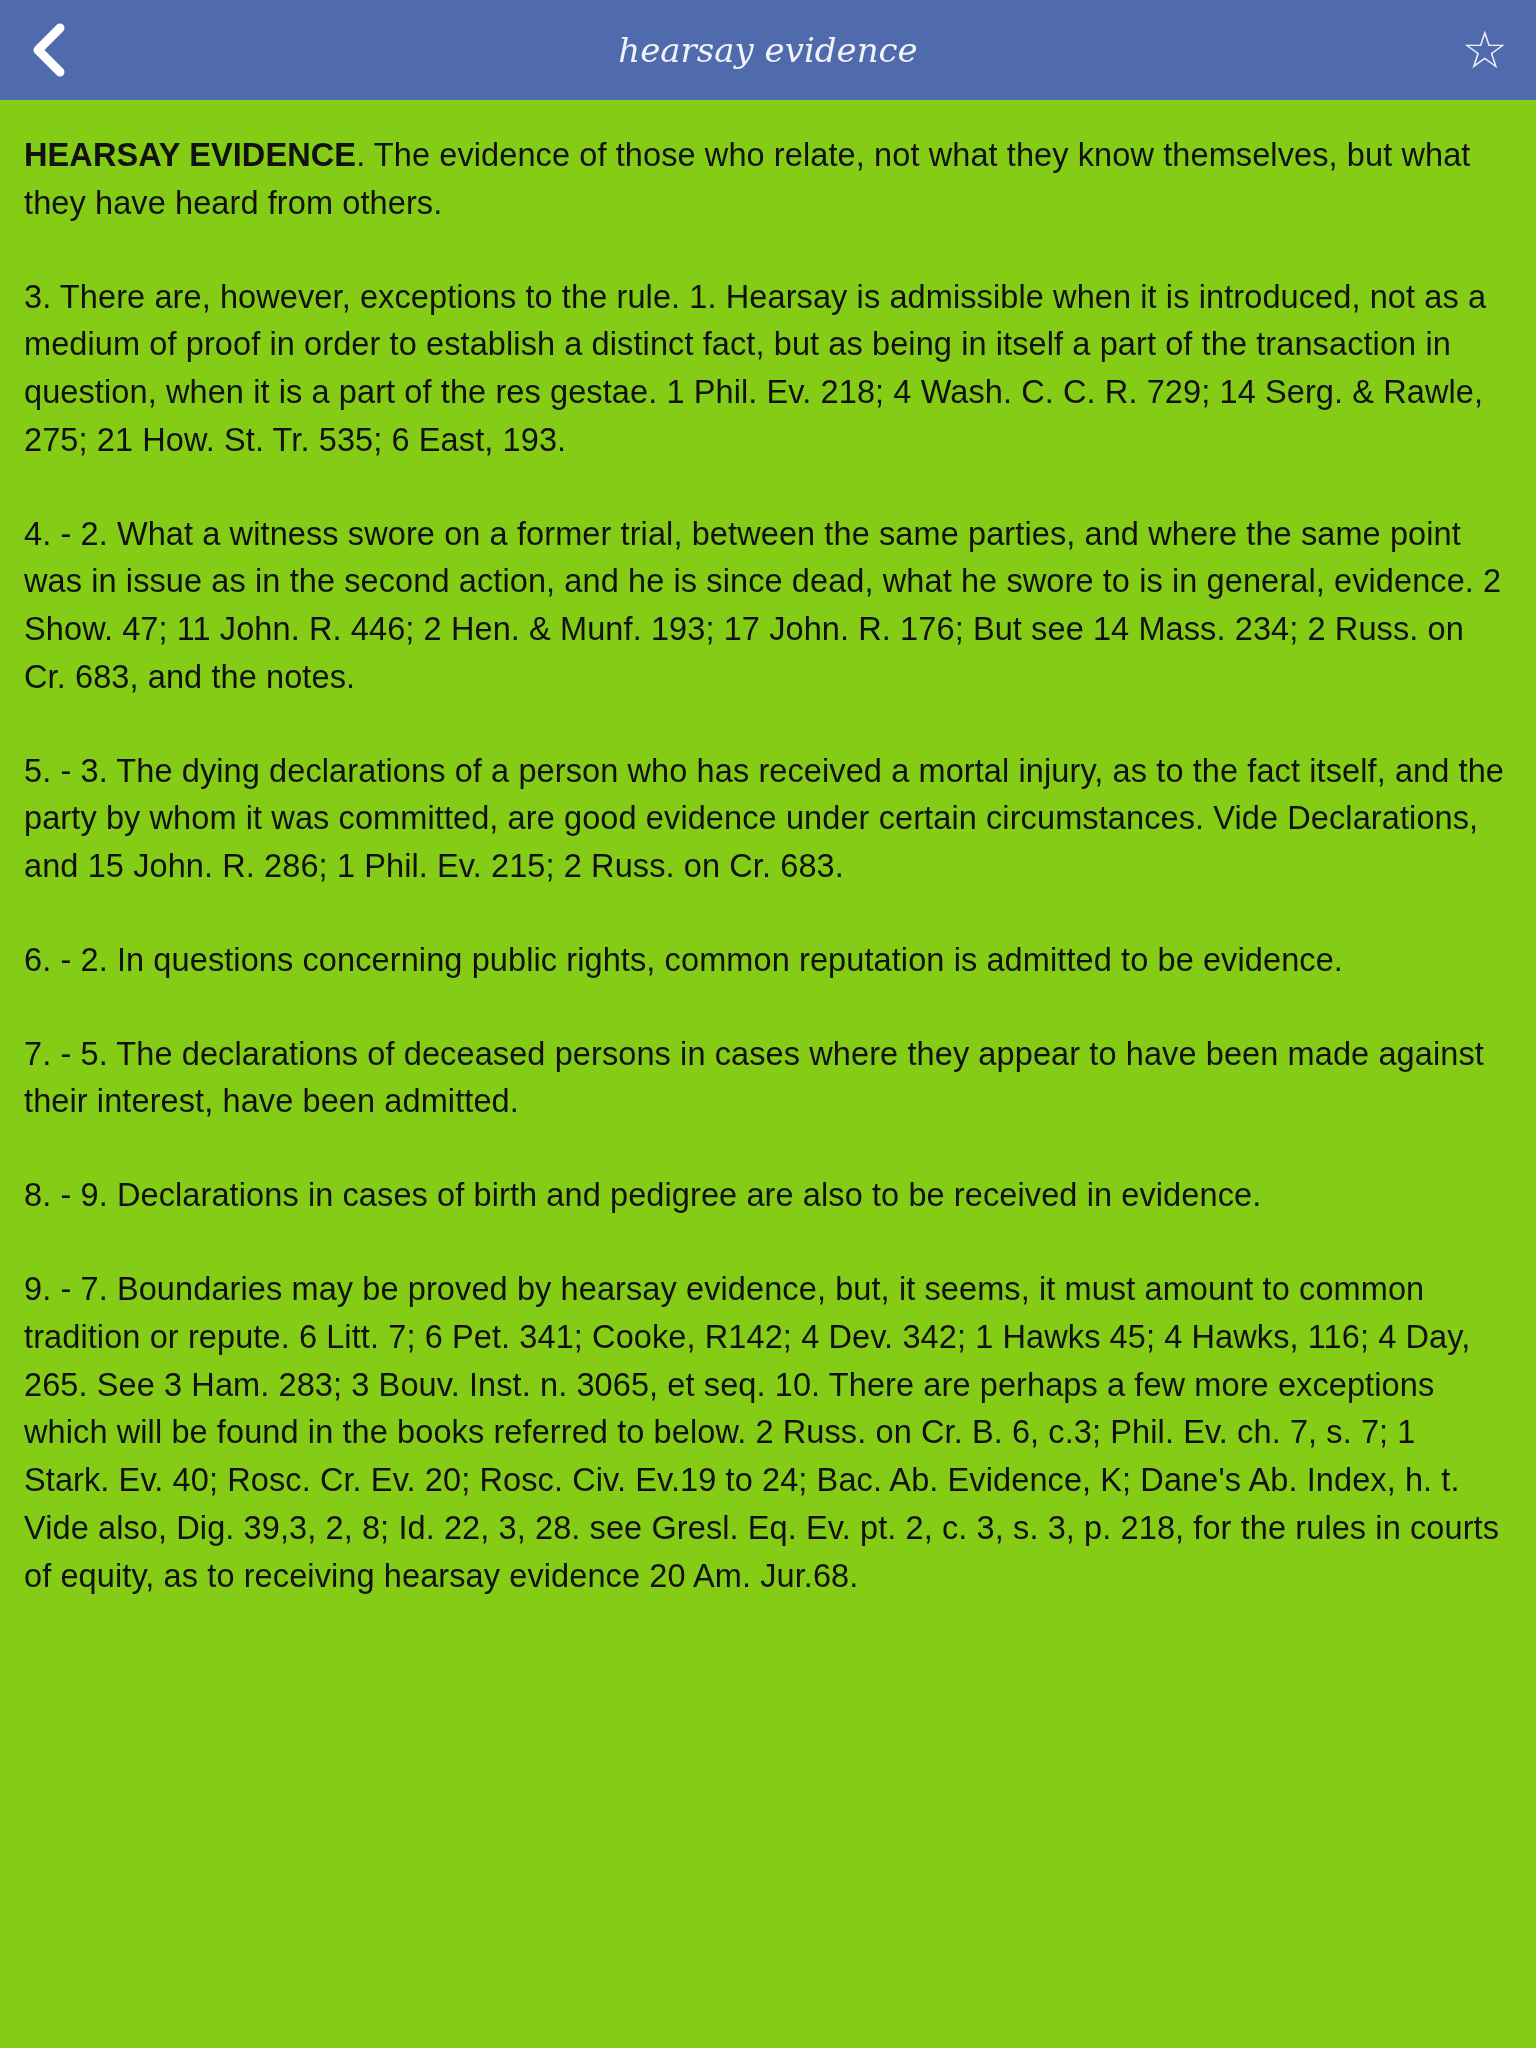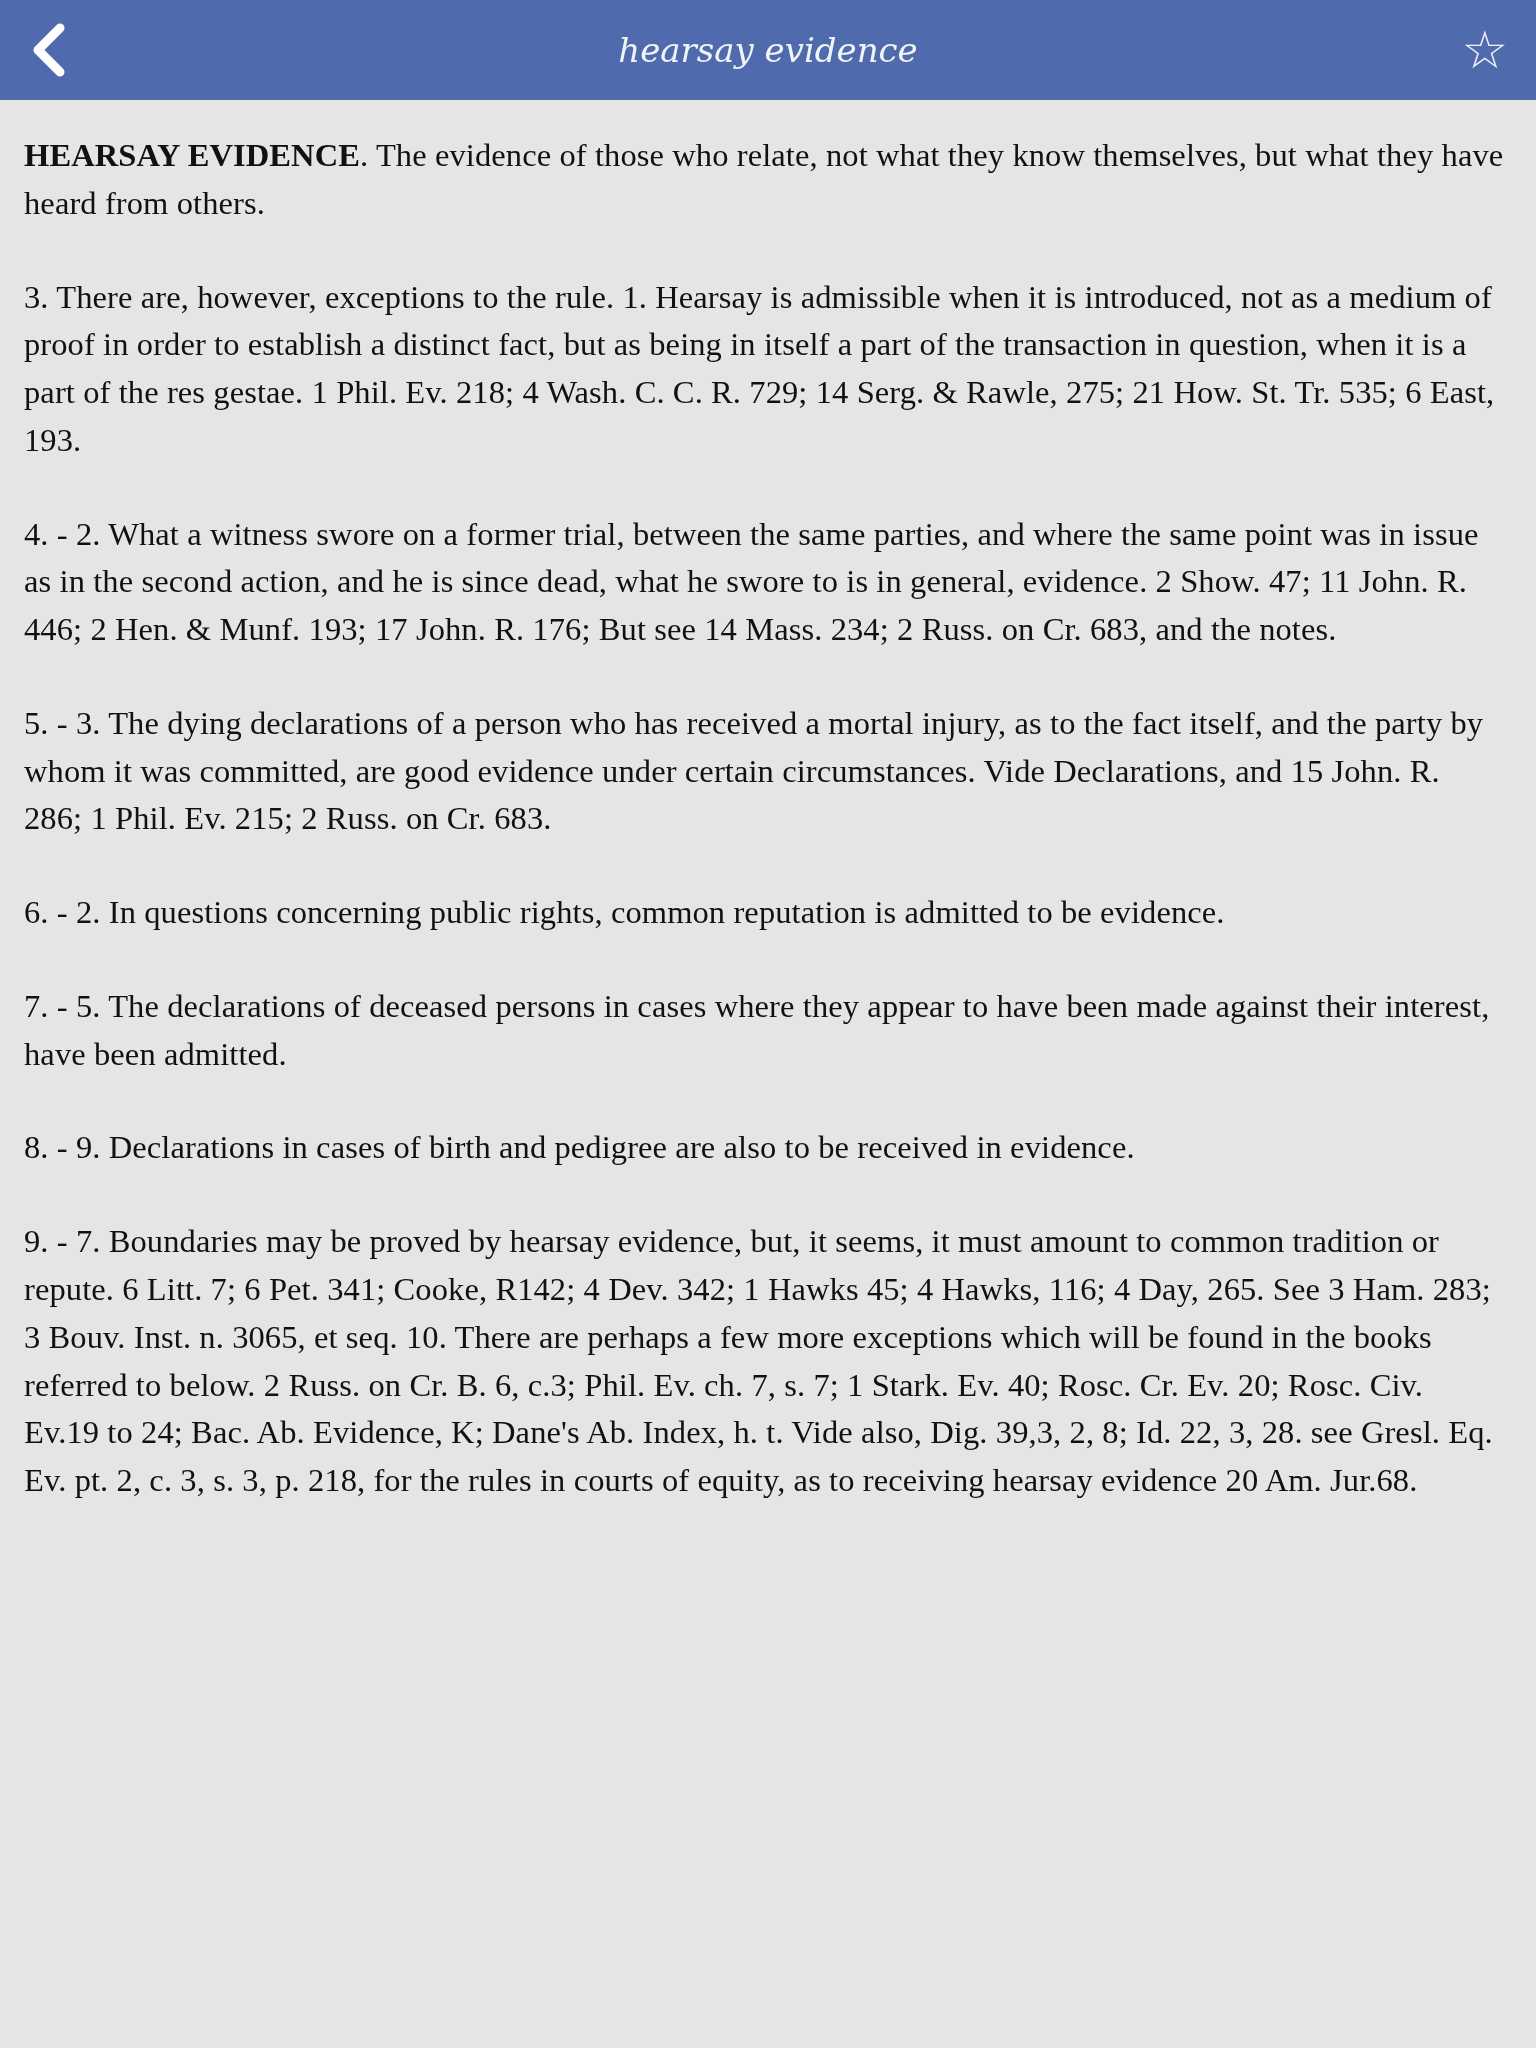--- a/index.html
+++ b/index.html
@@ -1,20 +1,20 @@
 <!DOCTYPE html>
 <html style="--header-bg: #4f6bae;"><head>
 <meta charset="utf-8">
 <style>
   * { box-sizing: border-box; margin: 0; padding: 0; }
   html, body { background: #ffffff; }
   .screen {
     width: 1536px;
     height: 2048px;
-    background: #e5e5e5;
+    background: #84cc16;
     font-family: "Liberation Sans", sans-serif;
     color: #111111;
     position: relative;
     overflow: hidden;
   }
   .header {
     height: 100px;
     background: var(--header-bg, #4f6bae);
     display: flex;
     align-items: center;
@@ -66,21 +66,20 @@
     font-family: "DejaVu Sans", sans-serif;
   }
   .content {
     padding: 32px 30px 0 24px;
     font-size: 32.5px;
     line-height: 1.47;
     letter-spacing: 0.1px;
   }
   .content p {
     margin-bottom: 46px;
-    font-family: Liberation Serif, serif;
   }
   .term { font-weight: bold; }
 </style>
 </head>
 <body>
 
 <div class="screen">
 
   <div class="header">
     <button class="back-button">

